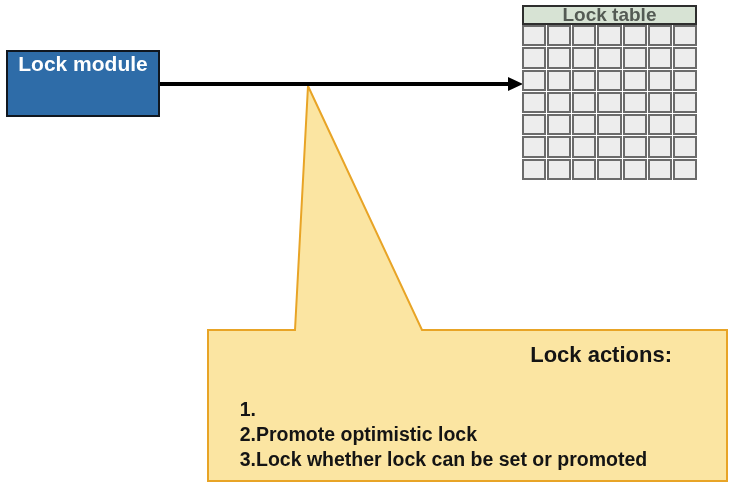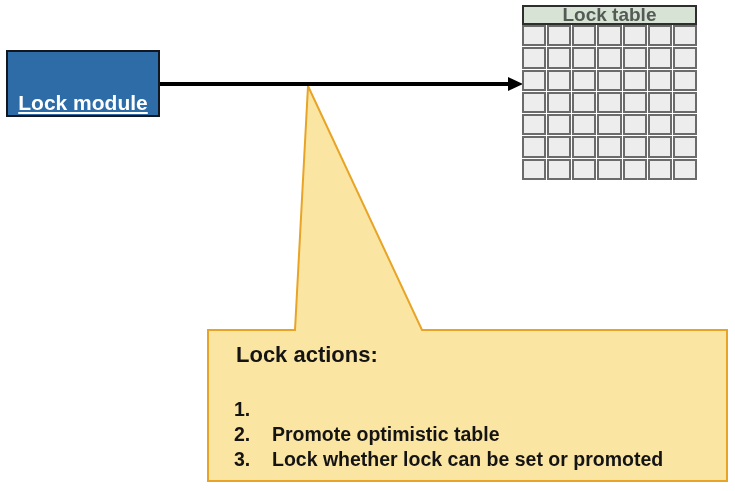--- a/index.html
+++ b/index.html
@@ -19,23 +19,23 @@
     stroke-linejoin: miter;
   }
   .arrow-line { stroke: var(--arrow); stroke-width: 4; }
   .arrow-head { fill: var(--arrow); }
 
   .module-box {
     position:absolute; left:6px; top:50px; width:154px; height:67px;
     box-sizing:border-box;
     background: var(--module-fill);
     border: 2px solid var(--module-border);
-    display:flex; align-items:flex-end; justify-content:center;
+    display:flex; align-items:flex-start; justify-content:center;
     color: var(--module-text);
-    font-weight:bold; font-size:21px;text-decoration:underline;
+    font-weight:bold; font-size:21px;
   }
 
   .lock-table { position:absolute; left:522px; top:5px; width:175px; }
   .lock-table-header {
     height:20px; box-sizing:border-box;
     background: var(--table-header-fill);
     border: 2px solid var(--table-border);
     display:flex; align-items:center; justify-content:center;
     color: var(--table-header-text);
     font-weight:bold; font-size:19px;
@@ -48,22 +48,23 @@
   }
   .cell {
     background: var(--cell-fill);
     border: 2px solid var(--cell-border);
     box-sizing:border-box;
   }
 
   .callout-text {
     position:absolute; left:208px; top:330px; width:478px; height:152px;
     box-sizing:border-box;
-    padding:10px 14px 8px 26px;
+    padding:10px 14px 8px 10px;
     color: var(--callout-text);
+    text-align: right;
   }
   .callout-title { font-weight:bold; font-size:22px; margin:2px 0 0 2px; }
   .callout-list { margin-top:29px; }
   .callout-item { display:flex; font-weight:bold; font-size:19.5px; line-height:25px; }
   .callout-item .num { width:38px; flex:none; }
 </style>
 </head>
 <body>
 
 <div class="canvas">
@@ -136,21 +137,21 @@
   </div>
 
   <div class="callout-text">
     <div class="callout-title">Lock actions:</div>
     <div class="callout-list">
       <div class="callout-item">
         <span class="num">1.</span>
       </div>
       <div class="callout-item">
         <span class="num">2.</span>
-        <span>Promote optimistic table</span>
+        <span>Promote optimistic lock</span>
       </div>
       <div class="callout-item">
         <span class="num">3.</span>
         <span>Lock whether lock can be set or promoted</span>
       </div>
     </div>
   </div>
 
 </div>
 

